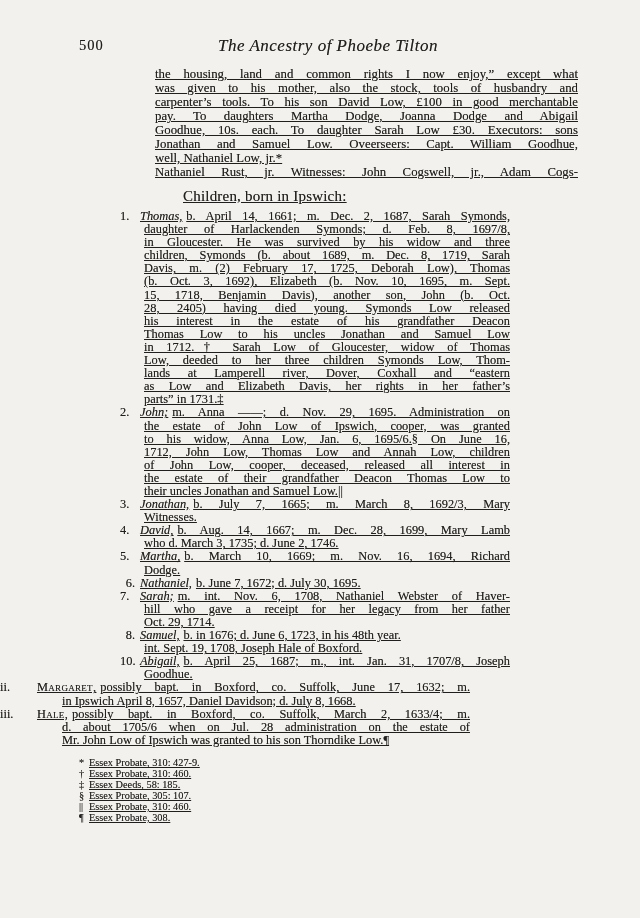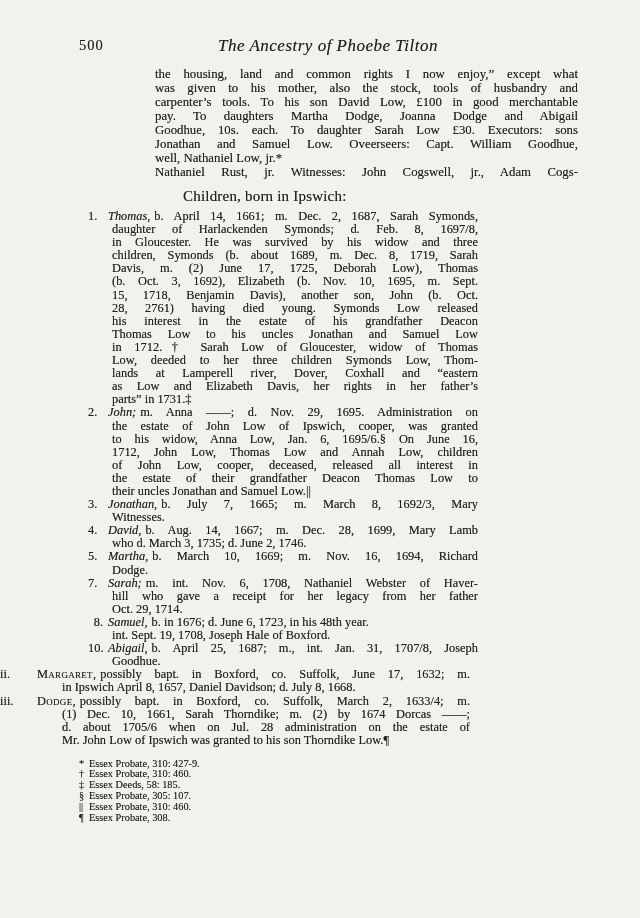--- a/index.html
+++ b/index.html
@@ -17,28 +17,28 @@
   
   .pagehead { position: absolute; top: 36px; left: 0; width: 100%; height: 24px; }
   .pnum { position: absolute; left: 79px; top: 1px; font-size: 14.5px; letter-spacing: 1px; }
   .ptitle {
     position: absolute; left: 0; width: 100%;
     text-align: center; font-style: italic;
     font-size: 17px; letter-spacing: 0.5px;
     transform: translateX(8px);
   }
   
-  .content { position: absolute; top: 67px; left: 0; width: 517px; }
+  .content { position: absolute; top: 67px; left: 0; width: 517px; text-decoration: underline; }
 
   .intro { margin-left: 155px; width: 423px; font-size: 12.8px; line-height: 14px; }
   .j { text-align: justify; text-align-last: justify; }
 
   .chead { margin: 9px 0 5px 183px; font-size: 15px; letter-spacing: 0.2px; }
 
-  .clist { margin-left: 88px; width: 390px; font-size: 12.4px; line-height: 13.1px; }
+  .clist { margin-left: 120px; width: 390px; font-size: 12.4px; line-height: 13.1px; }
   .item { padding-left: 24px; }
   .item .fl { text-indent: -24px; }
   .num { display: inline-block; width: 15px; margin-right: 5px; text-align: right; text-indent: 0; }
   .iname { font-style: italic; margin-right: 4px; }
 
   .slist { width: 470px; font-size: 12.4px; line-height: 13.2px; }
   .sib { padding-left: 62px; }
   .sib .fl { text-indent: -62px; }
   .snum { display: inline-block; width: 30px; margin-right: 7px; text-align: left; text-indent: 0; }
   .sname { font-variant: small-caps; letter-spacing: 0.3px; margin-right: 4px; }
@@ -67,24 +67,24 @@
         <div class="ln">well, Nathaniel Low, jr.*</div>
         <div class="ln j">Nathaniel Rust, jr. Witnesses: John Cogswell, jr., Adam Cogs-</div>
       </div>
     <div class="chead">Children, born in Ipswich:</div>
     <div class="clist" id="clist">
         <div class="item">
           <div class="fl j"><span class="num">1.</span><span class="iname">Thomas,</span><span>b. April 14, 1661; m. Dec. 2, 1687, Sarah Symonds,</span></div>
           <div class="cl j">daughter of Harlackenden Symonds; d. Feb. 8, 1697/8,</div>
           <div class="cl j">in Gloucester. He was survived by his widow and three</div>
           <div class="cl j">children, Symonds (b. about 1689, m. Dec. 8, 1719, Sarah</div>
-          <div class="cl j">Davis, m. (2) June 17, 1725, Deborah Low), Thomas</div>
+          <div class="cl j">Davis, m. (2) February 17, 1725, Deborah Low), Thomas</div>
           <div class="cl j">(b. Oct. 3, 1692), Elizabeth (b. Nov. 10, 1695, m. Sept.</div>
           <div class="cl j">15, 1718, Benjamin Davis), another son, John (b. Oct.</div>
-          <div class="cl j">28, 2761) having died young. Symonds Low released</div>
+          <div class="cl j">28, 2405) having died young. Symonds Low released</div>
           <div class="cl j">his interest in the estate of his grandfather Deacon</div>
           <div class="cl j">Thomas Low to his uncles Jonathan and Samuel Low</div>
           <div class="cl j">in 1712.† Sarah Low of Gloucester, widow of Thomas</div>
           <div class="cl j">Low, deeded to her three children Symonds Low, Thom-</div>
           <div class="cl j">lands at Lamperell river, Dover, Coxhall and “eastern</div>
           <div class="cl j">as Low and Elizabeth Davis, her rights in her father’s</div>
           <div class="cl">parts” in 1731.‡</div>
         </div>
         <div class="item">
           <div class="fl j"><span class="num">2.</span><span class="iname">John;</span><span>m. Anna ——; d. Nov. 29, 1695. Administration on</span></div>
@@ -101,20 +101,23 @@
         </div>
         <div class="item">
           <div class="fl j"><span class="num">4.</span><span class="iname">David,</span><span>b. Aug. 14, 1667; m. Dec. 28, 1699, Mary Lamb</span></div>
           <div class="cl">who d. March 3, 1735; d. June 2, 1746.</div>
         </div>
         <div class="item">
           <div class="fl j"><span class="num">5.</span><span class="iname">Martha,</span><span>b. March 10, 1669; m. Nov. 16, 1694, Richard</span></div>
           <div class="cl">Dodge.</div>
         </div>
         <div class="item">
+          <div class="fl"><span class="num">6.</span><span class="iname">Nathaniel,</span><span>b. June 7, 1672; d. July 30, 1695.</span></div>
+        </div>
+        <div class="item">
           <div class="fl j"><span class="num">7.</span><span class="iname">Sarah;</span><span>m. int. Nov. 6, 1708, Nathaniel Webster of Haver-</span></div>
           <div class="cl j">hill who gave a receipt for her legacy from her father</div>
           <div class="cl">Oct. 29, 1714.</div>
         </div>
         <div class="item">
           <div class="fl"><span class="num">8.</span><span class="iname">Samuel,</span><span>b. in 1676; d. June 6, 1723, in his 48th year.</span></div>
         </div>
         <div class="item">
           <div class="cl">int. Sept. 19, 1708, Joseph Hale of Boxford.</div>
         </div>
@@ -122,22 +125,21 @@
           <div class="fl j"><span class="num">10.</span><span class="iname">Abigail,</span><span>b. April 25, 1687; m., int. Jan. 31, 1707/8, Joseph</span></div>
           <div class="cl">Goodhue.</div>
         </div>
       </div>
     <div class="slist" id="slist">
         <div class="sib">
           <div class="fl j"><span class="snum">ii.</span><span class="sname">Margaret,</span><span>possibly bapt. in Boxford, co. Suffolk, June 17, 1632; m.</span></div>
           <div class="cl">in Ipswich April 8, 1657, Daniel Davidson; d. July 8, 1668.</div>
         </div>
         <div class="sib">
-          <div class="fl j"><span class="snum">iii.</span><span class="sname">Dodge,</span><span>possibly bapt. in Boxford, co. Suffolk, March 2, 1633/4; m.</span></div>
-          <div class="cl j">(1) Dec. 10, 1661, Sarah Thorndike; m. (2) by 1674 Dorcas ——;</div>
+          <div class="fl j"><span class="snum">iii.</span><span class="sname">Hale,</span><span>possibly bapt. in Boxford, co. Suffolk, March 2, 1633/4; m.</span></div>
           <div class="cl j">d. about 1705/6 when on Jul. 28 administration on the estate of</div>
           <div class="cl">Mr. John Low of Ipswich was granted to his son Thorndike Low.¶</div>
         </div>
       </div>
     <div class="fnotes" id="fnotes">
         <div class="fn"><span class="fsym">*</span><span class="ftext">Essex Probate, 310: 427-9.</span></div>
         <div class="fn"><span class="fsym">†</span><span class="ftext">Essex Probate, 310: 460.</span></div>
         <div class="fn"><span class="fsym">‡</span><span class="ftext">Essex Deeds, 58: 185.</span></div>
         <div class="fn"><span class="fsym">§</span><span class="ftext">Essex Probate, 305: 107.</span></div>
         <div class="fn"><span class="fsym">||</span><span class="ftext">Essex Probate, 310: 460.</span></div>

